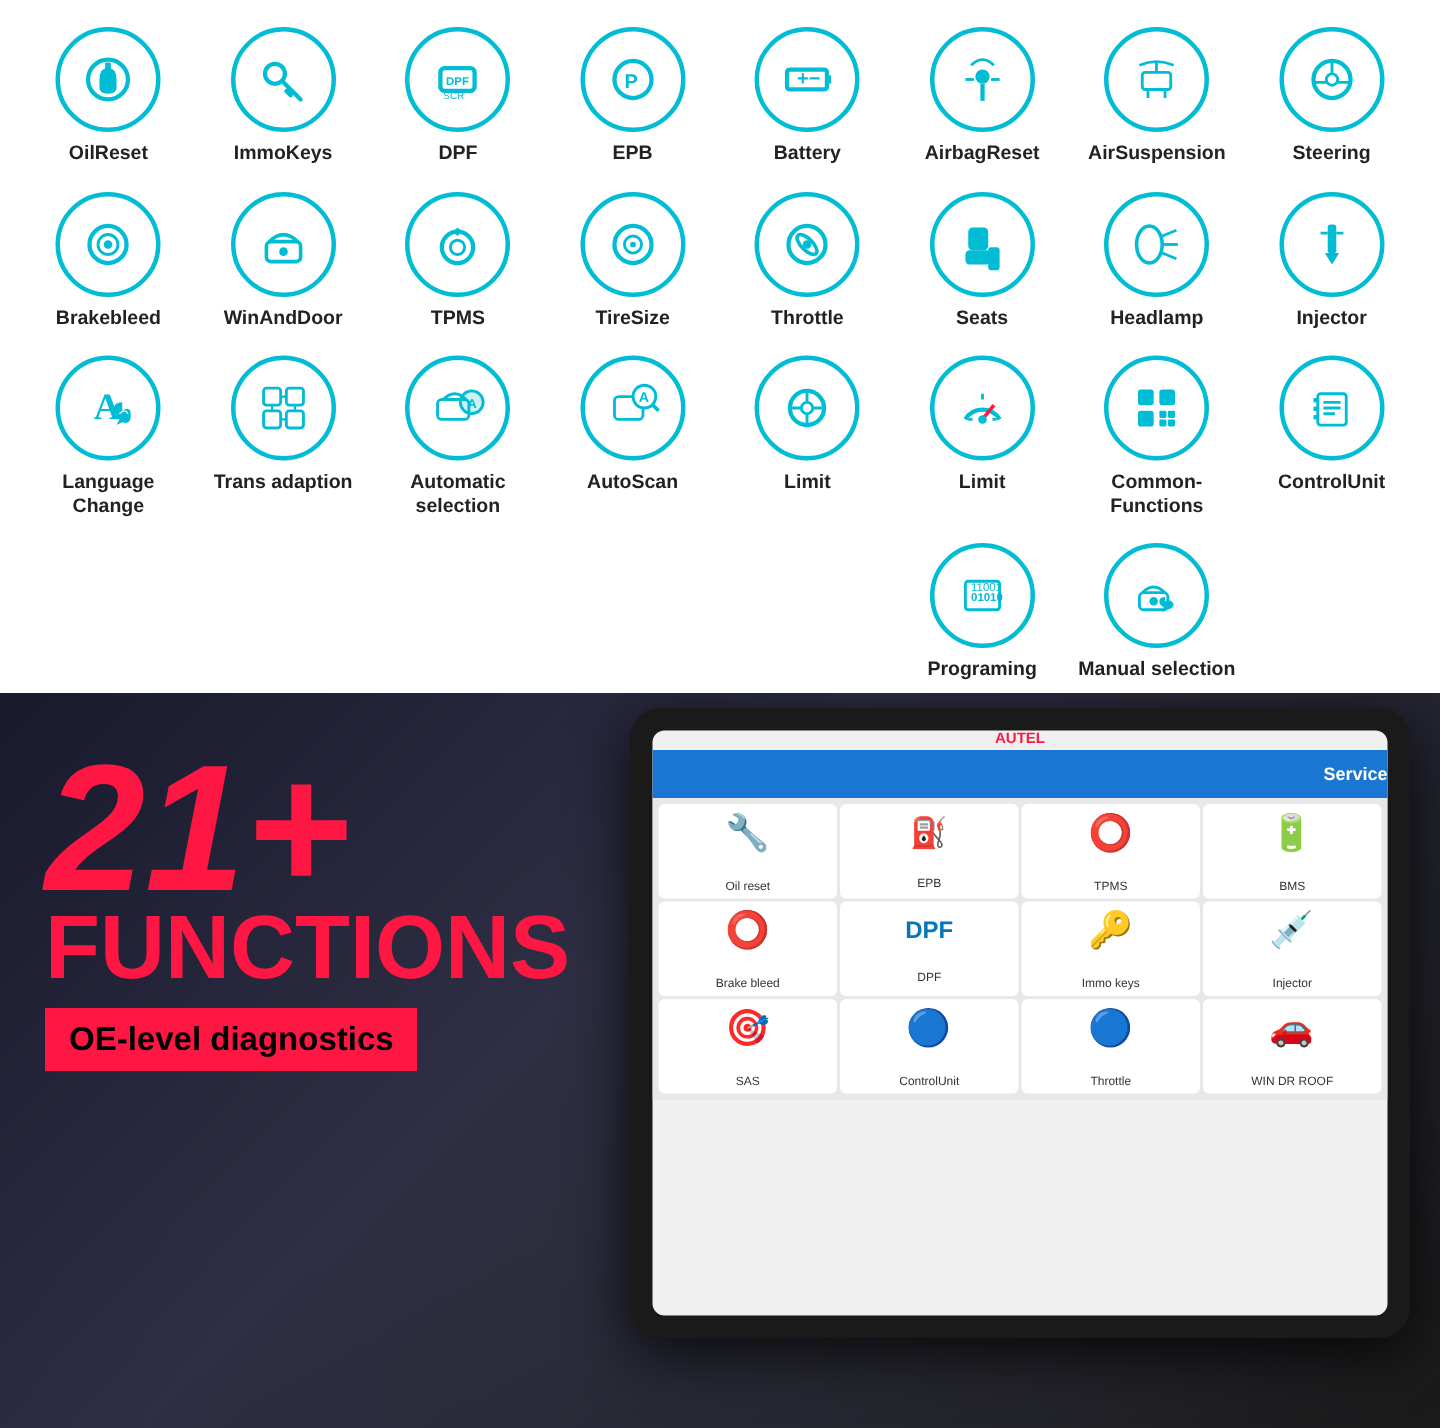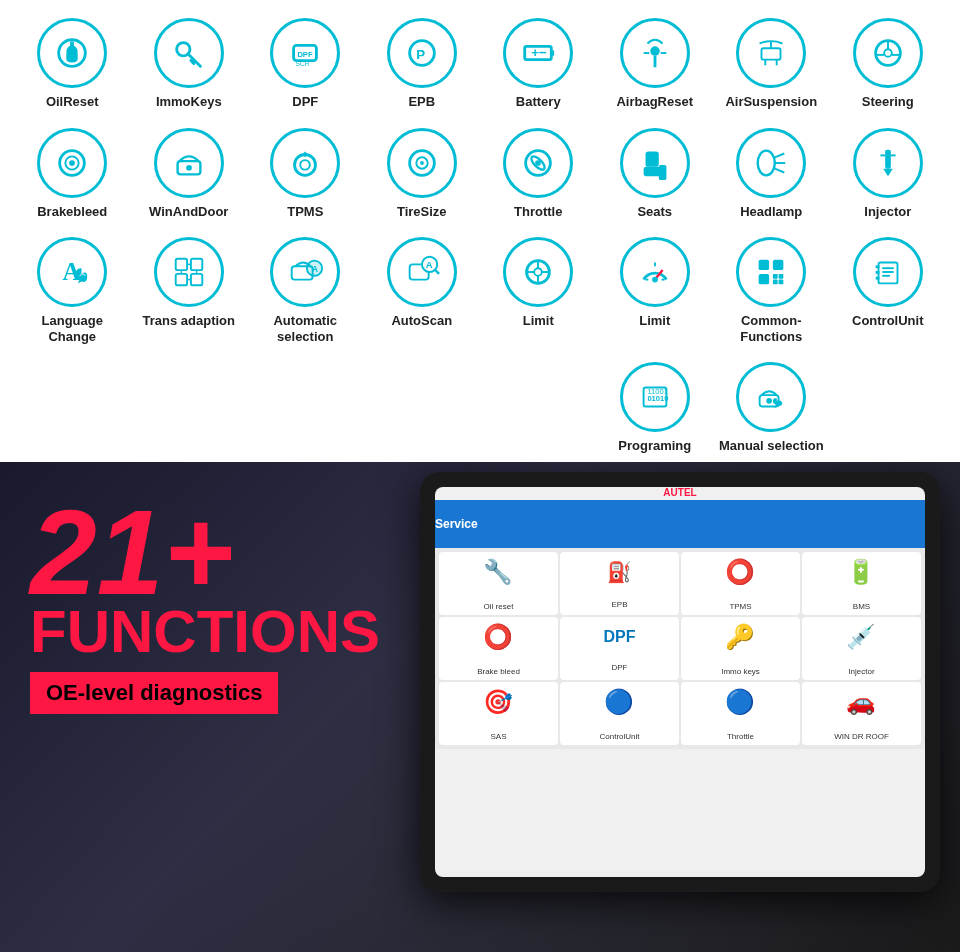--- a/index.html
+++ b/index.html
@@ -125,24 +125,24 @@
       background: #f0f0f0;
       border-radius: 8px;
       width: 100%;
       height: 100%;
       overflow: hidden;
       position: relative;
     }
 
     .tablet-nav {
       background: #1976d2;
-      height: 48px;
+      height: 32px;
       display: flex;
       align-items: center;
-      justify-content: flex-start;
+      justify-content: flex-end;
       color: white;
       font-size: 12px;
       font-weight: 600;
     }
 
     .tablet-icons-grid {
       display: grid;
       grid-template-columns: repeat(4, 1fr);
       gap: 2px;
       padding: 4px;

